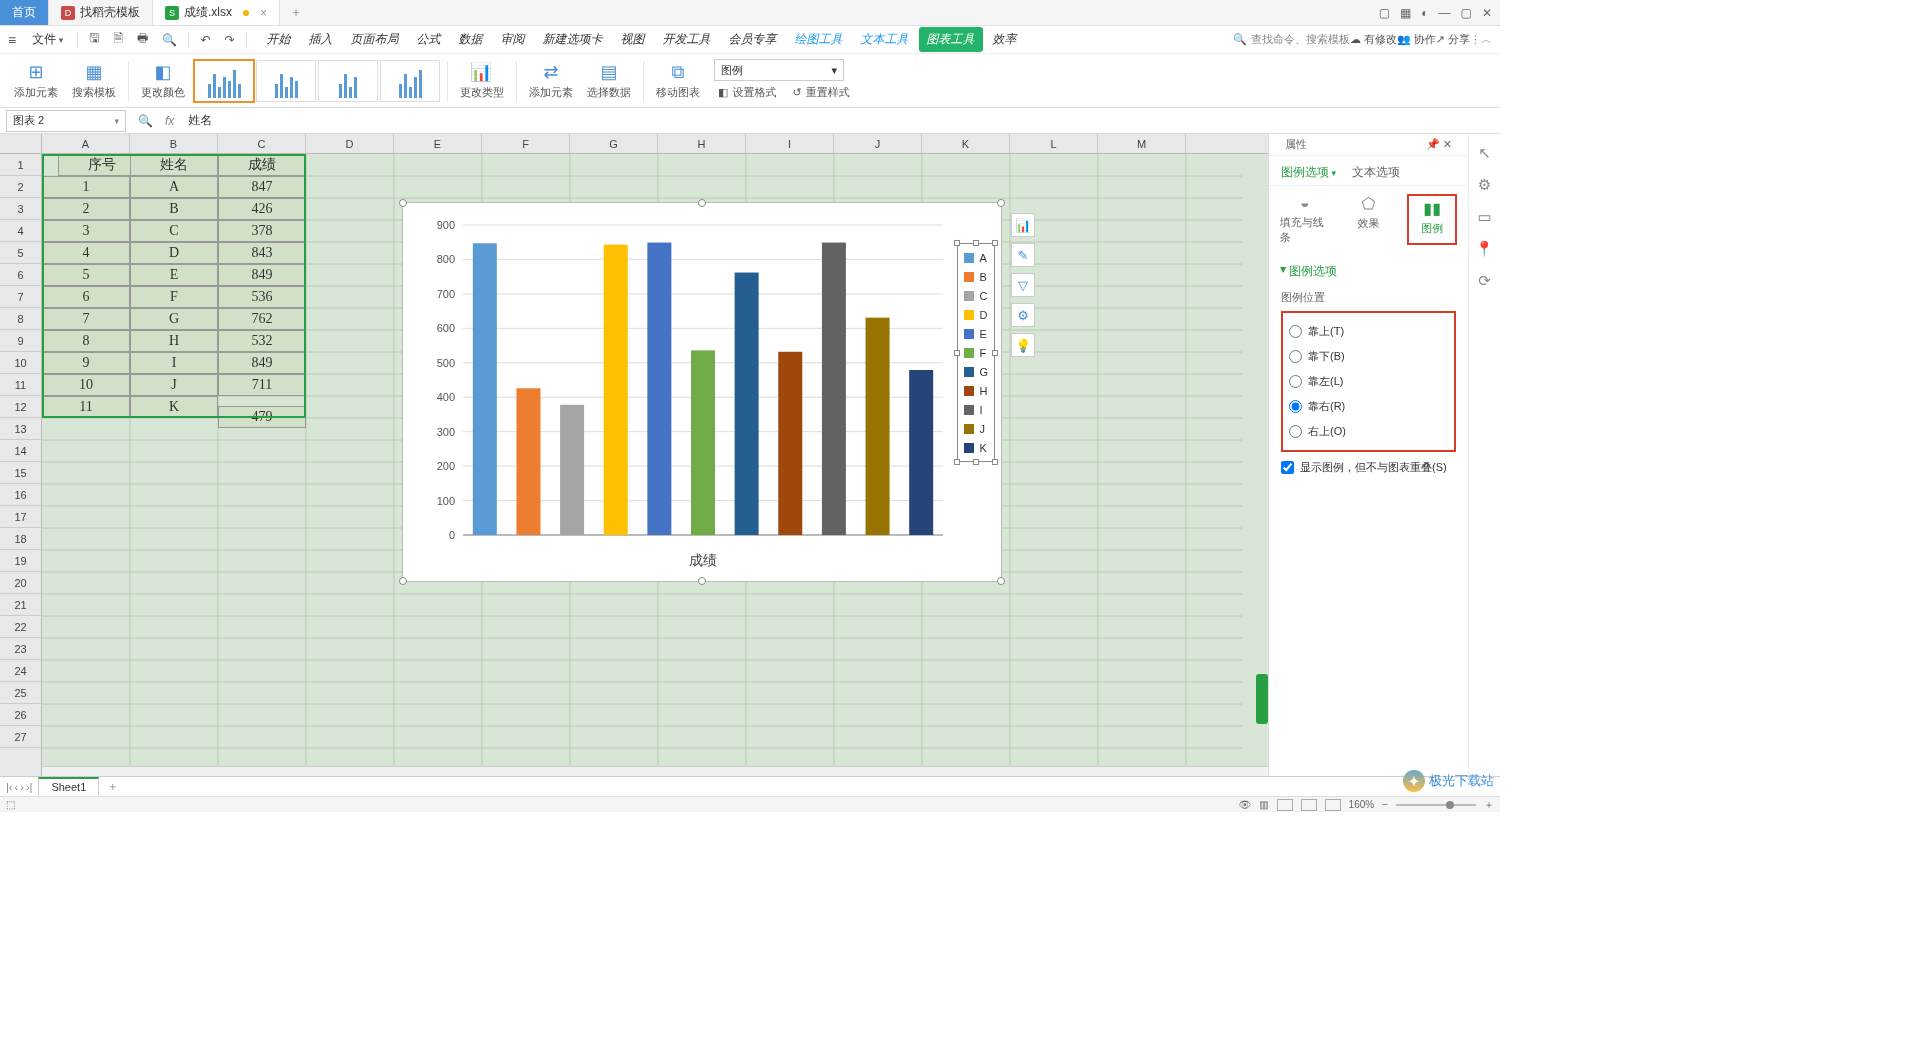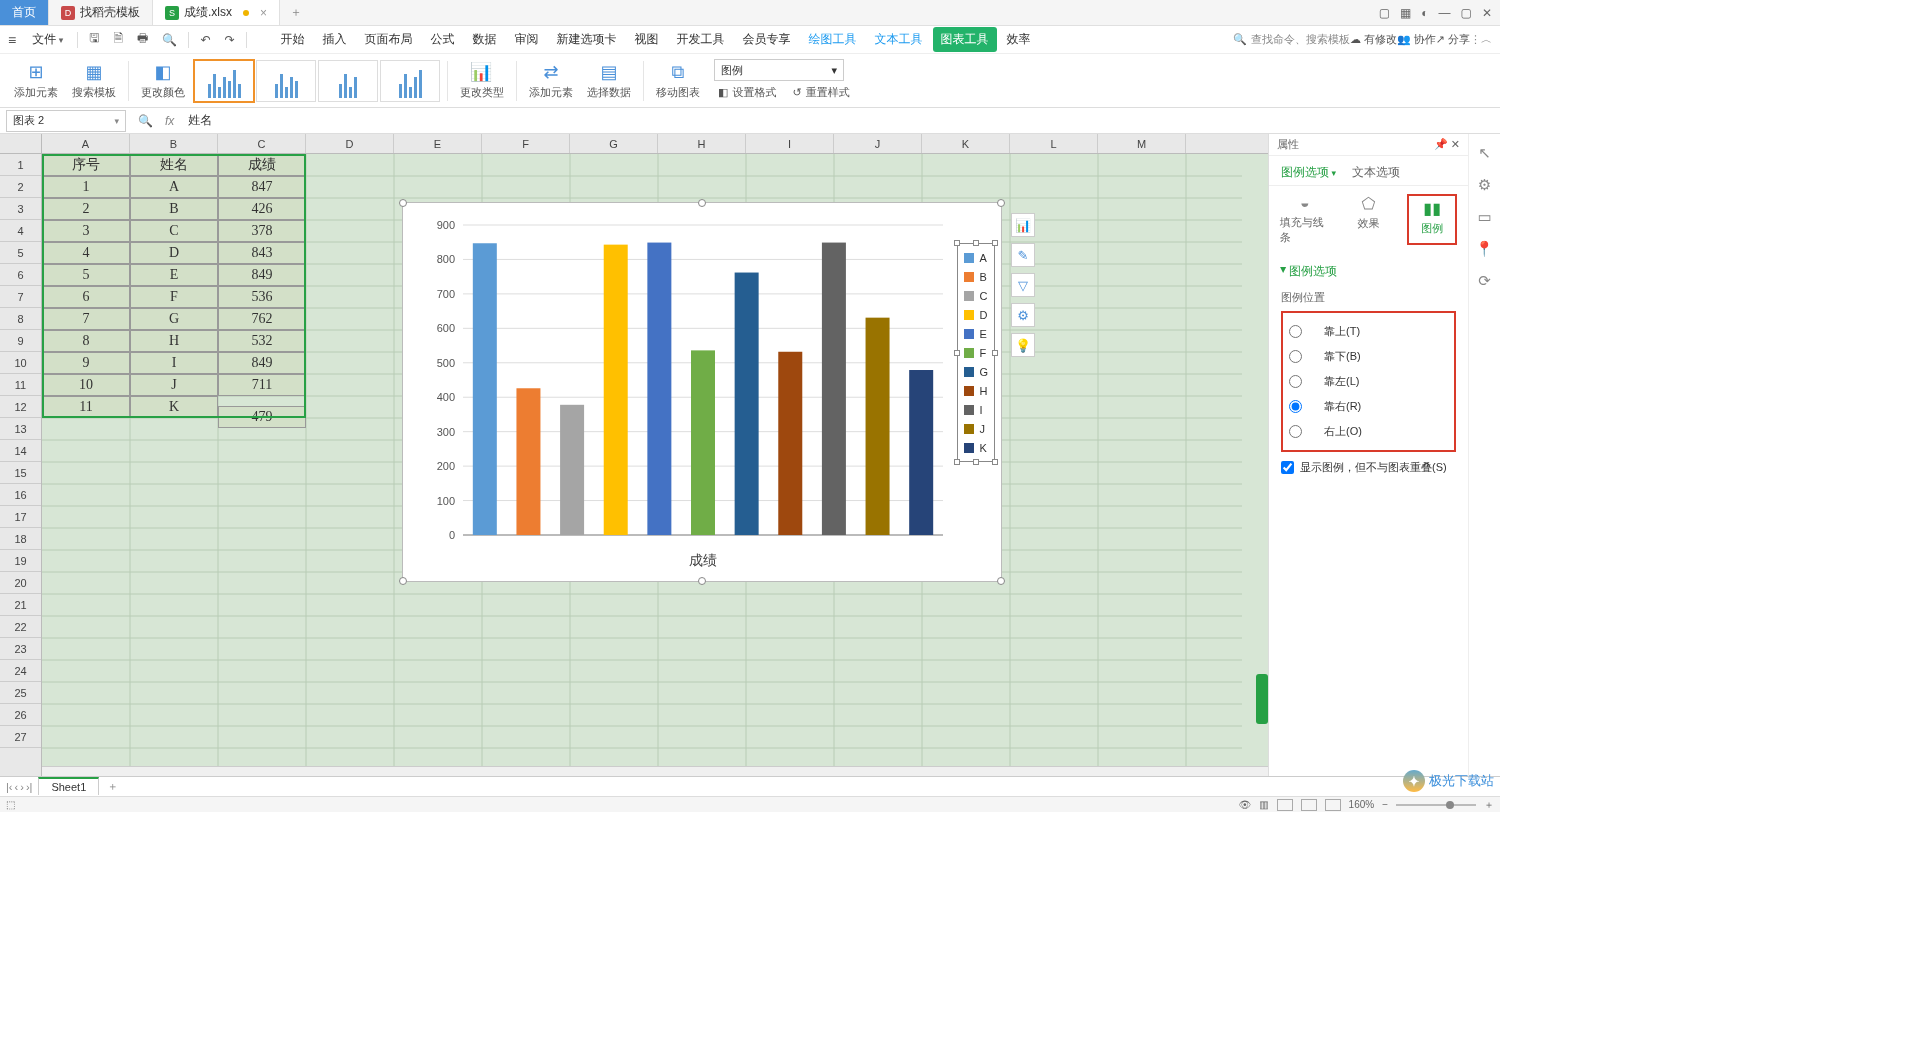--- a/index.html
+++ b/index.html
@@ -17,21 +17,21 @@
 .tab.plus { border: none; color:#888; padding: 0 10px; }
 .titlebar .right { margin-left: auto; display: flex; align-items: center; gap: 10px; padding-right: 8px; color:#666; }
 
 
 .menubar { height: 28px; display:flex; align-items:center; padding: 0 8px; gap: 4px; border-bottom:1px solid #eee; background:#fff; }
 .menubar .hamburger { font-size:14px; color:#555; margin-right:4px;}
 .menubar .file-menu { padding:2px 8px; border-radius:3px; }
 .menubar .file-menu:after { content:" ▾"; font-size:9px; color:#666;}
 .menubar .iconbtn { color:#555; padding:2px 5px; }
 .menubar .sep { width:1px; height:16px; background:#ddd; margin: 0 2px; }
-.menubar .tabs { display:flex; gap:2px; margin-left:20px; }
+.menubar .tabs { display:flex; gap:2px; margin-left:6px;font-style:italic; }
 .menubar .mtab { padding: 4px 8px; color:#333; }
 .menubar .mtab.ctx { color:#1d9bf0; }
 .menubar .mtab.active { background:#23b36a; color:#fff; border-radius:3px; }
 .menubar .right { margin-left:auto; display:flex; align-items:center; color:#888; font-size:11px; }
 .menubar .search { display:flex;align-items:center;gap:4px;}
 .menubar .search:before{content:"🔍";font-size:11px;}
 .menubar .cloud { color:#f0922a; }
 .menubar .linkish { color:#555; display:flex;align-items:center;gap:3px;}
 
 
@@ -79,36 +79,36 @@
 .chart-inner { position:absolute; inset:10px; }
 .legendbox { position:absolute; right:6px; top:40px; border:1.5px solid #888; padding:4px 6px; font-size:11px; background:#fff;}
 .legendbox .lh { position:absolute;width:6px;height:6px;background:#fff;border:1px solid #888;}
 .legendbox .row { display:flex;align-items:center;gap:5px;height:19px;}
 .legendbox .sw { width:10px;height:10px;}
 .chart-side { position:absolute; right:-34px; top:10px; display:flex;flex-direction:column;gap:6px;}
 .chart-side .b { width:24px;height:24px;border:1px solid #ccc;background:#fff;display:flex;align-items:center;justify-content:center;font-size:13px;color:#4a90d9;}
 
 
 .proppanel { width:200px; border-left:1px solid #ddd; background:#fff; display:flex;flex-direction:column; }
-.proppanel .titlebar2 { height:22px;border-bottom:1px solid #eee;display:flex;align-items:center;justify-content:space-between;padding:0 8px;font-size:11px;color:#666;}
+.proppanel .titlebar2 { height:22px;border-bottom:1px solid #eee;display:flex;align-items:center;justify-content:space-between;padding:0 16px;font-size:11px;color:#666;}
 .proppanel .tabs2 { display:flex; gap:16px; padding:8px 12px 4px; font-size:12px; border-bottom:1px solid #eee;}
 .proppanel .tabs2 .t { color:#666; }
 .proppanel .tabs2 .t.active { color:#27a045; }
 .proppanel .tabs2 .t.active:after { content:" ▾"; font-size:9px;}
 .proppanel .icntabs { display:flex; justify-content:space-around; padding:8px 4px; font-size:11px; color:#666;}
 .proppanel .icntabs .it { display:flex;flex-direction:column;align-items:center;gap:3px;width:50px;}
 .proppanel .icntabs .it .ic { font-size:16px;color:#888;}
 .proppanel .icntabs .it.active { border:2px solid #d93a2a; padding:3px; }
 .proppanel .icntabs .it.active .ic,.proppanel .icntabs .it.active .lbl { color:#27a045;}
 .proppanel .section { padding:6px 12px; }
 .proppanel .accordion { color:#27a045; font-size:12px; padding:4px 0;}
 .proppanel .accordion:before { content:"▸ "; color:#27a045; display:inline-block; transform:rotate(90deg) translateX(-1px); margin-right:2px;}
 .proppanel .grouptitle { font-size:11px; color:#666; padding:6px 0 4px;}
 .proppanel .radios { border:2px solid #d93a2a; padding:6px 6px; margin:2px 0;}
-.proppanel .radio { display:flex;align-items:center;gap:22px;font-size:11px;padding:5px 0;}
+.proppanel .radio { display:flex;align-items:center;gap:6px;font-size:11px;padding:5px 0;}
 .proppanel .radio input { margin:0;}
 .proppanel .chk { display:flex;align-items:center;gap:6px;font-size:11px;padding:6px 0;}
 
 
 .iconrail { width:32px; border-left:1px solid #eee; display:flex;flex-direction:column;align-items:center;gap:14px;padding-top:10px;color:#888;font-size:15px;}
 
 
 .sheetbar { position:absolute; left:0; right:0; bottom:16px; height:20px; border-top:1px solid #ccc; display:flex;align-items:center;background:#fff;font-size:11px;}
 .sheetbar .nav { display:flex;gap:2px;padding:0 6px;color:#888;}
 .sheetbar .stab { padding:2px 12px; border:1px solid #ccc;border-bottom:none;background:#fff;border-top:2px solid #27a045;margin-top:-1px;}
@@ -366,21 +366,21 @@
           <line x1="0" y1="440" x2="1200" y2="440" stroke="#b8ccb5" stroke-width="1"></line>
           <line x1="0" y1="462" x2="1200" y2="462" stroke="#b8ccb5" stroke-width="1"></line>
           <line x1="0" y1="484" x2="1200" y2="484" stroke="#b8ccb5" stroke-width="1"></line>
           <line x1="0" y1="506" x2="1200" y2="506" stroke="#b8ccb5" stroke-width="1"></line>
           <line x1="0" y1="528" x2="1200" y2="528" stroke="#b8ccb5" stroke-width="1"></line>
           <line x1="0" y1="550" x2="1200" y2="550" stroke="#b8ccb5" stroke-width="1"></line>
           <line x1="0" y1="572" x2="1200" y2="572" stroke="#b8ccb5" stroke-width="1"></line>
           <line x1="0" y1="594" x2="1200" y2="594" stroke="#b8ccb5" stroke-width="1"></line>
         </svg>
 
-    <div class="tblcell header" style="left: 0px; top: 0px; width: 88px; height: 22px;">序号</div>
+    <div class="tblcell header" style="left: 16px; top: 0px; width: 88px; height: 22px;">序号</div>
         <div class="tblcell header" style="left: 88px; top: 0px; width: 88px; height: 22px;">姓名</div>
         <div class="tblcell header" style="left: 176px; top: 0px; width: 88px; height: 22px;">成绩</div>
         <div class="tblcell" style="left: 0px; top: 22px; width: 88px; height: 22px;">1</div>
         <div class="tblcell" style="left: 88px; top: 22px; width: 88px; height: 22px;">A</div>
         <div class="tblcell" style="left: 176px; top: 22px; width: 88px; height: 22px;">847</div>
         <div class="tblcell" style="left: 0px; top: 44px; width: 88px; height: 22px;">2</div>
         <div class="tblcell" style="left: 88px; top: 44px; width: 88px; height: 22px;">B</div>
         <div class="tblcell" style="left: 176px; top: 44px; width: 88px; height: 22px;">426</div>
         <div class="tblcell" style="left: 0px; top: 66px; width: 88px; height: 22px;">3</div>
         <div class="tblcell" style="left: 88px; top: 66px; width: 88px; height: 22px;">C</div>

